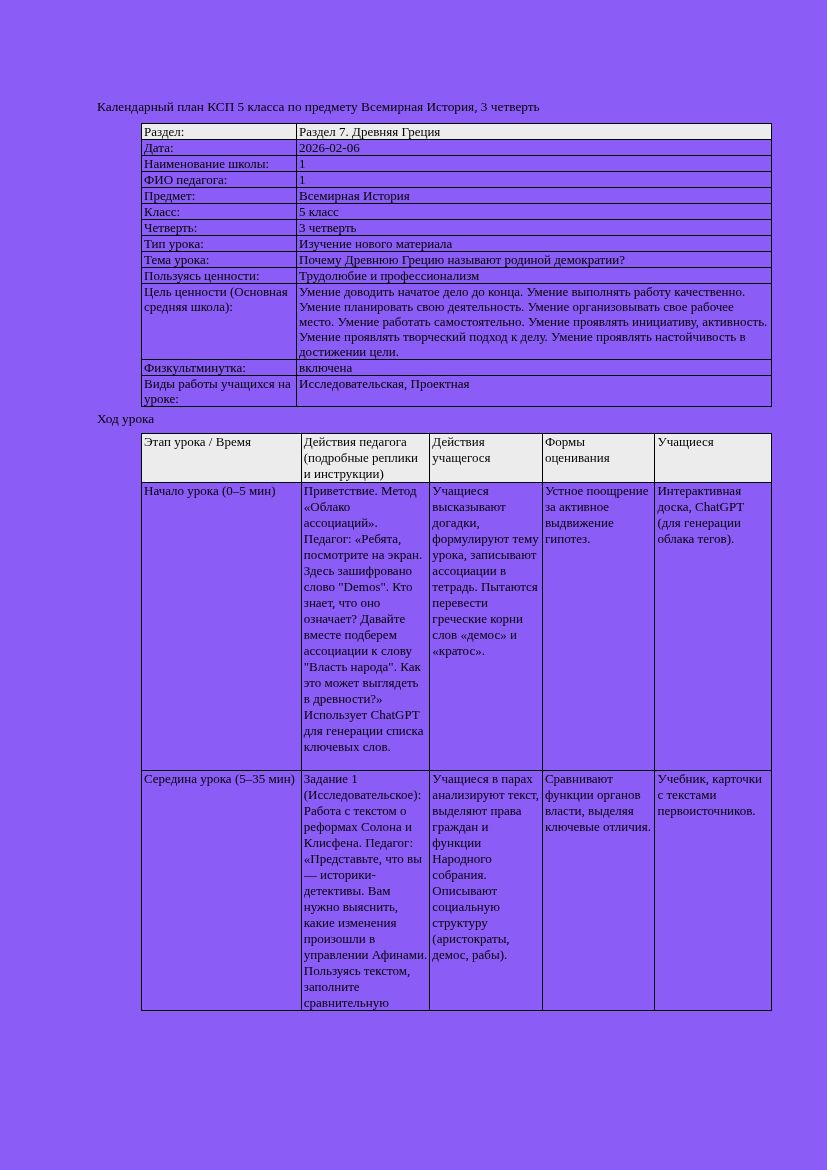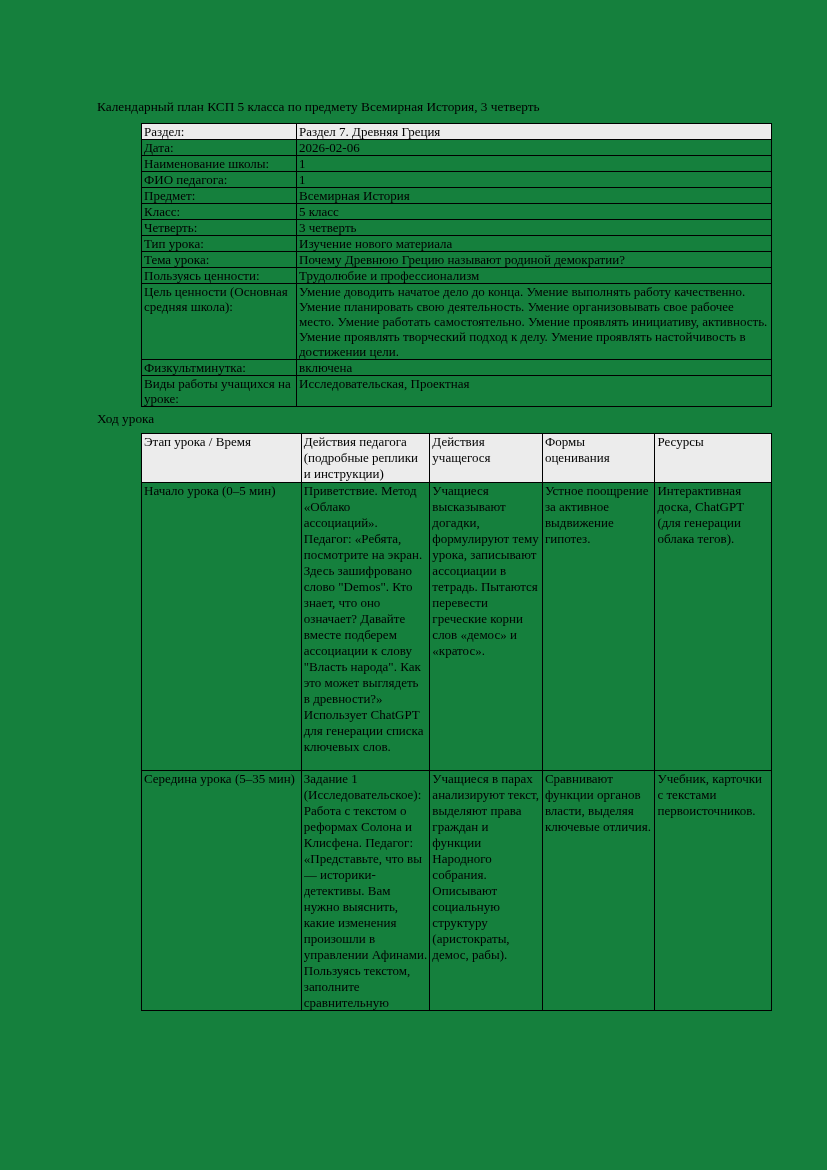--- a/index.html
+++ b/index.html
@@ -6,21 +6,21 @@
   body {
     background: #fff;
     font-family: "Liberation Serif", "DejaVu Serif", serif;
     color: #000;
     -webkit-font-smoothing: antialiased;
   }
   .page {
     position: relative;
     width: 827px;
     height: 1170px;
-    background: #15803d;
+    background: #8b5cf6;
     overflow: hidden;
   }
   .content {
     position: absolute;
     left: 97px;
     top: 99px;
     width: 631px;
   }
   .title {
     margin: 0 0 8px 0;
@@ -142,21 +142,21 @@
           <col class="c2">
           <col class="c3">
           <col class="c4">
       </colgroup>
       <thead>
           <tr id="lesson-head">
             <th>Этап урока / Время</th>
             <th>Действия педагога (подробные реплики и инструкции)</th>
             <th>Действия учащегося</th>
             <th>Формы оценивания</th>
-            <th>Ресурсы</th>
+            <th>Учащиеся</th>
           </tr>
         </thead>
       <tbody id="lesson-body">
           <tr class="r0">
             <td>
               <div class="wrap">Начало урока (0–5 мин)</div>
             </td>
             <td>
               <div class="wrap">Приветствие. Метод «Облако ассоциаций». Педагог: «Ребята, посмотрите на экран. Здесь зашифровано слово "Demos". Кто знает, что оно означает? Давайте вместе подберем ассоциации к слову "Власть народа". Как это может выглядеть в древности?» Использует ChatGPT для генерации списка ключевых слов.</div>
             </td>

